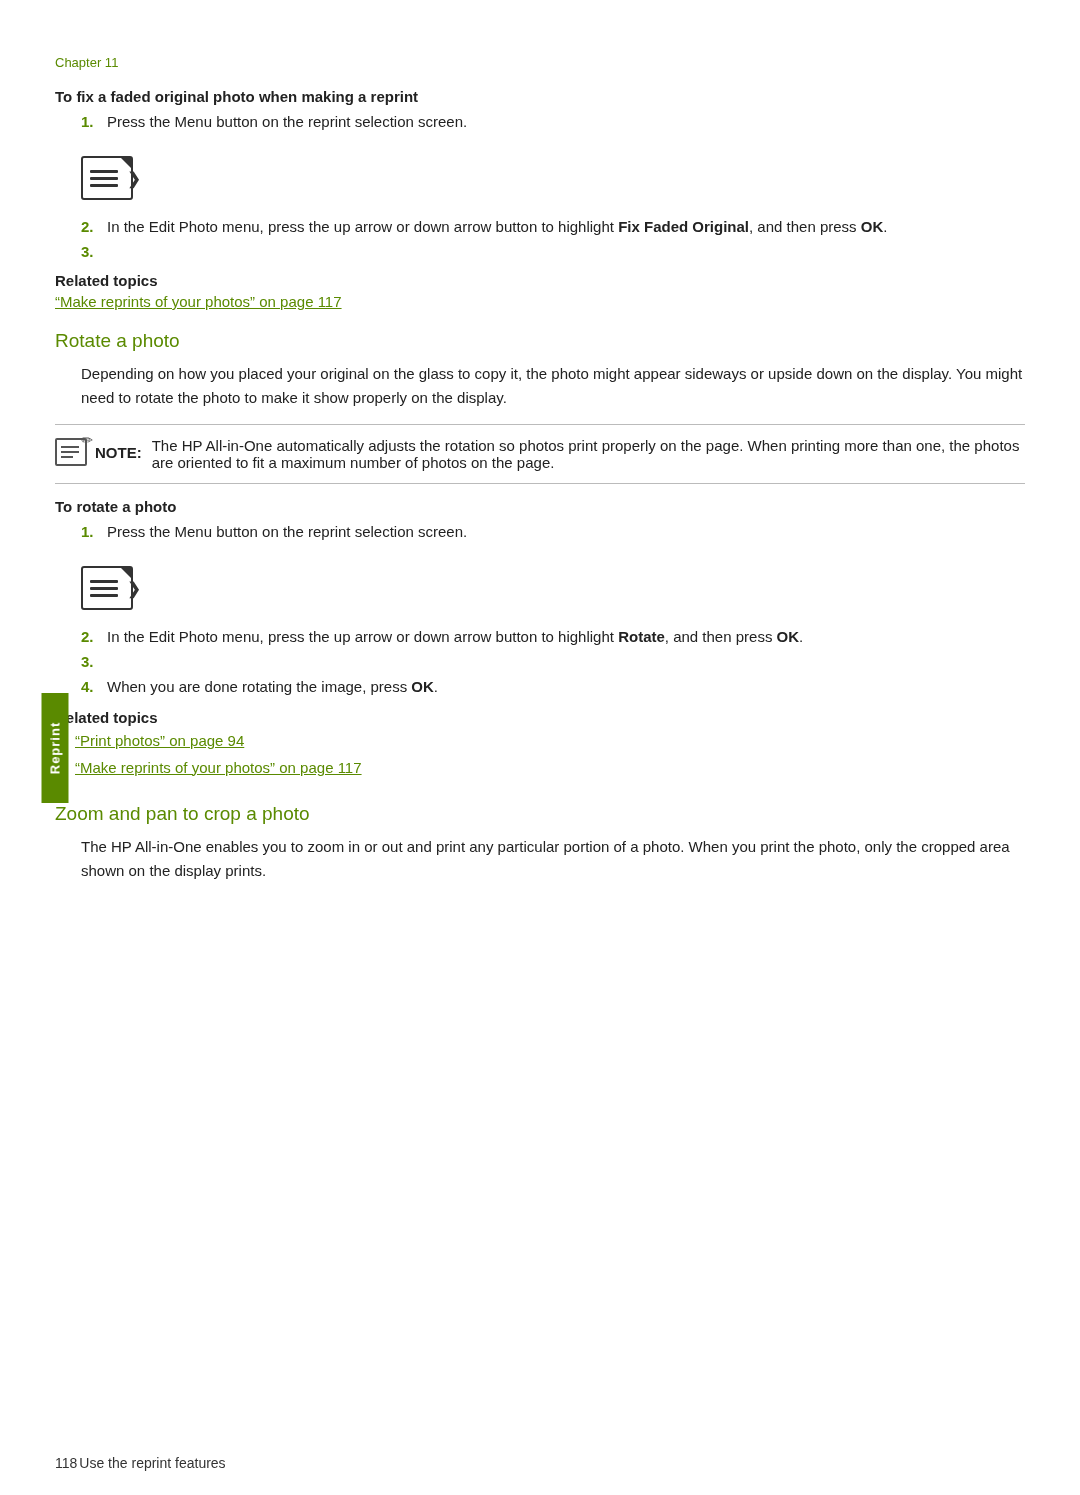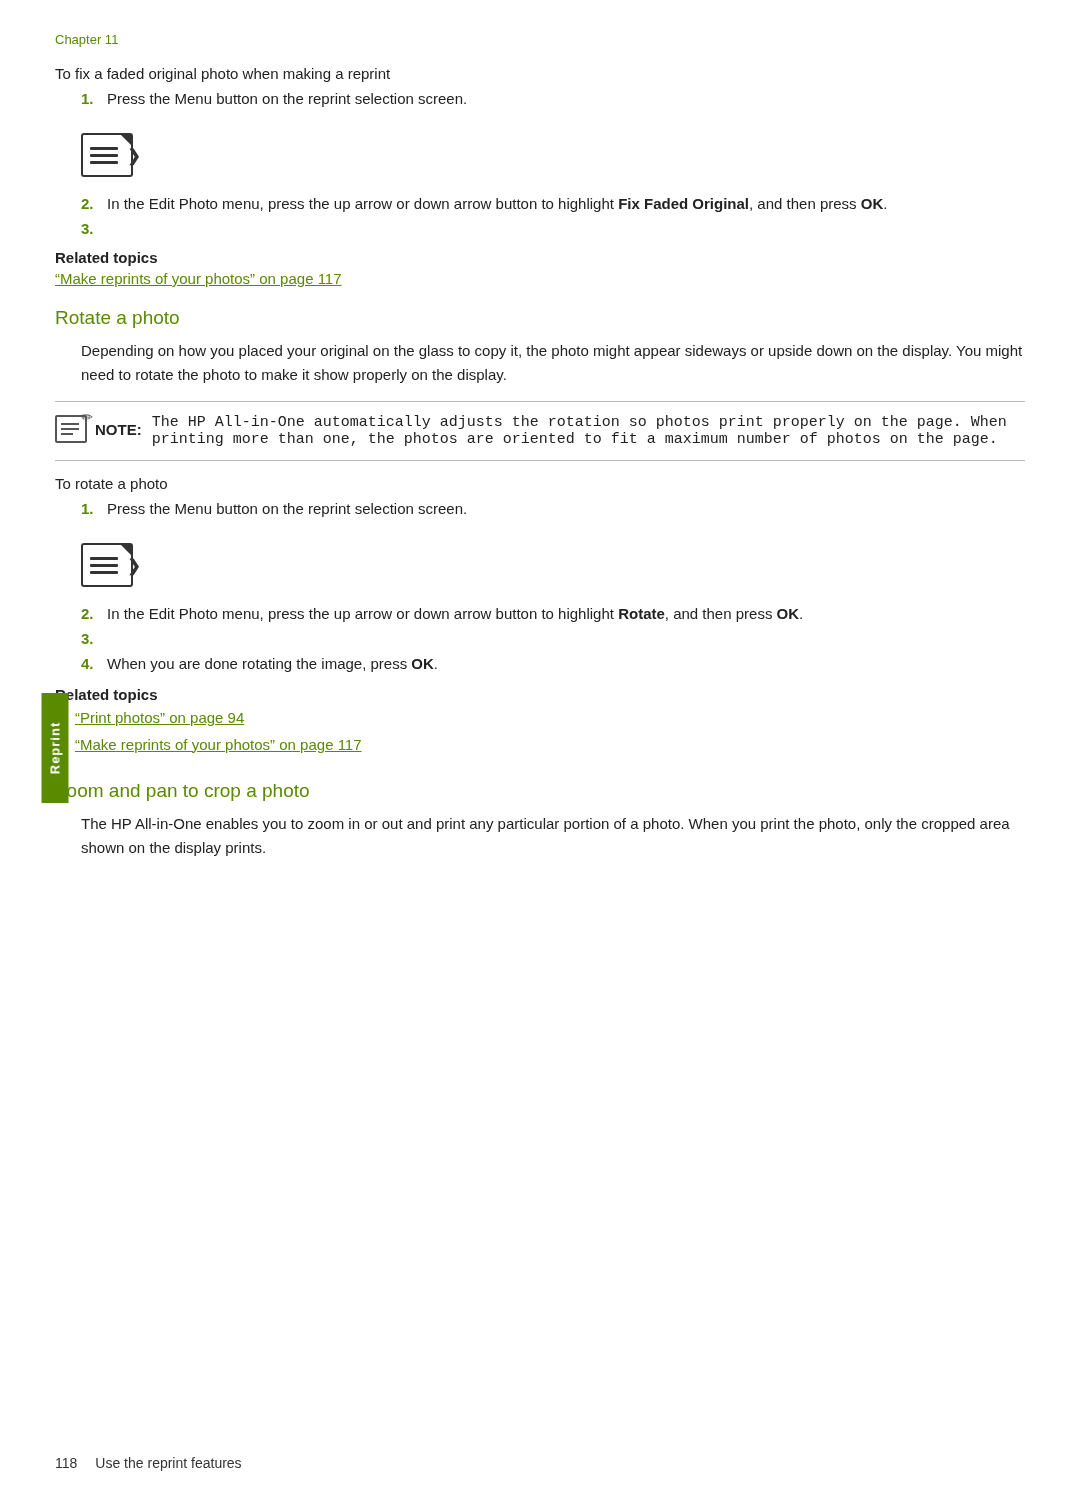--- a/index.html
+++ b/index.html
@@ -30,40 +30,41 @@
       width: 110px;
       text-align: center;
       letter-spacing: 1px;
     }
 
     .page-content {
       margin-left: 55px;
       margin-right: 55px;
       padding-top: 32px;
       padding-bottom: 60px;
+      margin-top: 23px;
     }
 
     
     .chapter-label {
       color: #5a8a00;
       font-size: 13px;
       margin-bottom: 18px;
     }
 
     
     .section-heading {
       color: #5a8a00;
       font-size: 19px;
       font-weight: normal;
       margin-bottom: 10px;
     }
 
     
     .instruction-heading {
-      font-weight: normal;
+      font-weight: bold;
       font-size: 15px;
       margin-bottom: 8px;
     }
 
     
     .menu-icon-block {
       margin: 18px 0 18px 26px;
       display: inline-block;
     }
     .menu-icon {
@@ -143,21 +144,21 @@
     }
 
     
     .page-footer {
       position: absolute;
       bottom: 24px;
       left: 55px;
       right: 55px;
       display: flex;
       align-items: center;
-      gap: 18px;
+      gap: 2px;
     }
     .page-number {
       font-size: 14px;
       color: #333;
     }
     .footer-label {
       font-size: 14px;
       color: #333;
     }
     .green-text { color: #5a8a00; }
@@ -241,21 +242,21 @@
 
           <div style="position:relative;width:32px;height:28px;border:2px solid #555;border-radius:2px;background:#fff;display:flex;flex-direction:column;justify-content:center;padding:3px 4px;">
             <div style="width:18px;height:2px;background:#555;margin:1.5px 0;"></div>
             <div style="width:18px;height:2px;background:#555;margin:1.5px 0;"></div>
             <div style="width:12px;height:2px;background:#555;margin:1.5px 0;"></div>
             <div style="position:absolute;top:-8px;right:-8px;font-size:14px;color:#555;">✏</div>
           </div>
           <span style="font-weight:bold;font-size:15px;margin-left:4px;">NOTE:</span>
         </div>
       </div>
-      <div style="flex:1;font-family:Liberation Mono, monospace;">
+      <div style="flex:1;">
         <span>The HP All-in-One automatically adjusts the rotation so photos print properly on the page. When printing more than one, the photos are oriented to fit a maximum number of photos on the page.</span>
       </div>
     </div>
 
     <div>
       <div class="instruction-heading small-gap">To rotate a photo</div>
 
       <div style="margin-left:26px;">
         <div style="display:flex;align-items:flex-start;margin-bottom:8px;">
           <span style="color:#5a8a00;font-weight:bold;min-width:26px;">1.</span>

